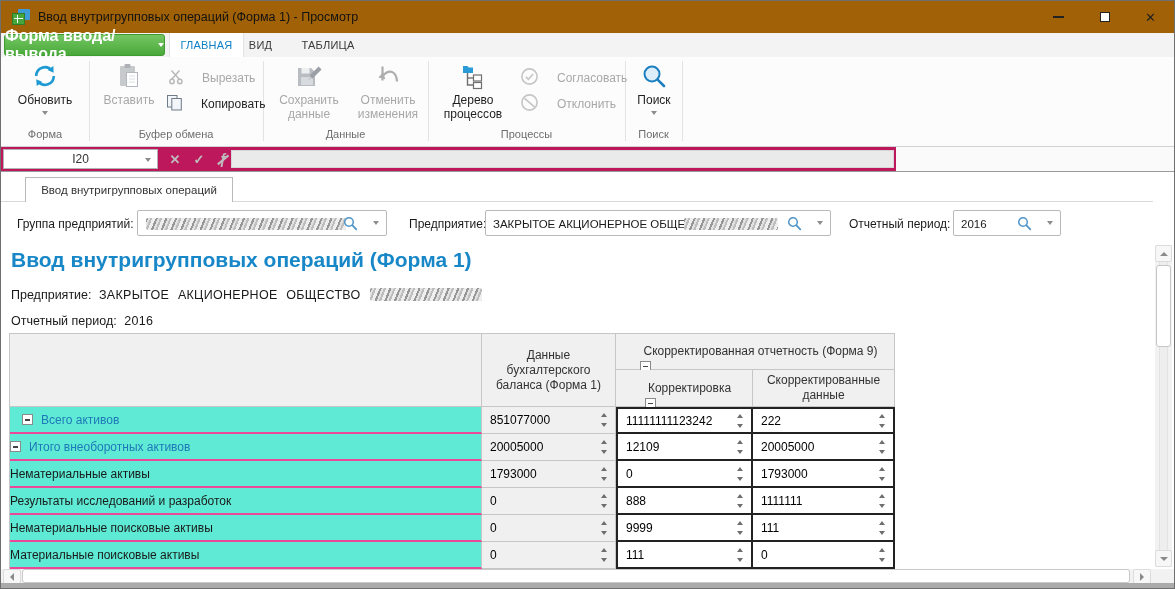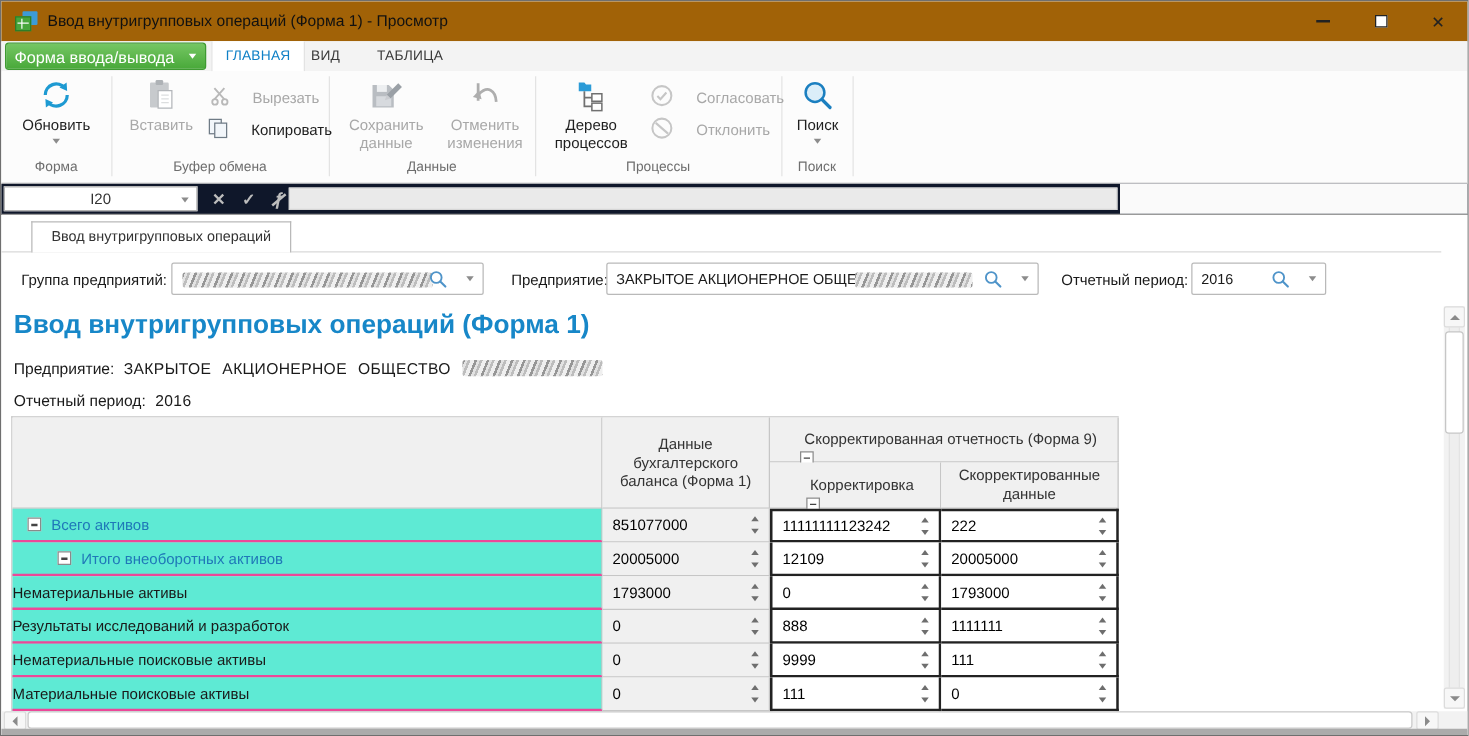--- a/index.html
+++ b/index.html
@@ -16,22 +16,22 @@
   .ai-front::after  { content: ""; position: absolute; top: 1px; bottom: 1px; left: 4px; width: 1px; background: rgba(255,255,255,.95); }
   .title-text { position: absolute; left: 37px; top: 9px; font-size: 12.5px; color: #111; white-space: nowrap; }
   .win-btn { position: absolute; top: 1px; width: 45px; height: 30px; display: flex; align-items: center; justify-content: center; }
   .wb-min { right: 93px; } .wb-max { right: 47px; } .wb-close { right: 1px; font-size: 13px; color: #222; }
   .min-glyph { width: 11px; height: 1.4px; background: #222; }
   .max-glyph { width: 10px; height: 10px; border: 1.3px solid #222; background: #fff; }
 
   
   .tabrow { position: absolute; left: 0; top: 32px; right: 0; height: 24px; background: #f3f3f3; }
   .app-button { position: absolute; left: 3px; top: 1px; width: 161px; height: 22px; border-radius: 3px;
-    background: linear-gradient(#75c663, #49a93a); border: 1px solid #3e9a31; color: #fff; font-size: 13px;
-    display: flex; align-items: center; justify-content: center; gap: 12px; cursor: default; }
+    background: linear-gradient(#75c663, #49a93a); border: 1px solid #3e9a31; color: #fff; font-size: 16px;
+    display: flex; align-items: center; justify-content: center; gap: 12px; cursor: default; font-weight: bold; }
   .rtab { position: absolute; top: 0; height: 24px; display: flex; align-items: center; justify-content: center;
     font-size: 11px; color: #3a3a3a; letter-spacing: .2px; }
   .rtab.active { background: #fff; color: #0f80c6; border-left: 1px solid #e3e3e3; border-right: 1px solid #e3e3e3; }
   .t-home { left: 168px; width: 75px; } .t-view { left: 231px; width: 57px; } .t-table { left: 288px; width: 78px; }
 
   
   .ribbon { position: absolute; left: 0; top: 56px; right: 0; height: 90px; background: #fcfcfc; border-bottom: 1px solid #d2d2d2; }
   .rsep { position: absolute; top: 4px; bottom: 5px; width: 1px; background: #e3e3e3; }
   .rgl { position: absolute; top: 71px; font-size: 11px; color: #6e6e6e; text-align: center; }
   .bigbtn { position: absolute; top: 4px; height: 82px; display: flex; flex-direction: column; align-items: center;
@@ -39,21 +39,21 @@
   .bigbtn .icn { height: 30px; display: flex; align-items: center; justify-content: center; }
   .bigbtn .blabel { margin-top: 2px; text-align: center; }
   .smallbtn { position: absolute; height: 22px; display: flex; align-items: center; gap: 18px; font-size: 12px; color: #1f1f1f; }
   .dis { color: #a8a8a8 !important; }
   .car { width: 0; height: 0; border-left: 3.5px solid transparent; border-right: 3.5px solid transparent;
     border-top: 4px solid #8c8c8c; display: inline-block; }
   .car.white { border-top-color: #fff; }
   .bigbtn .car { margin-top: 4px; }
 
   
-  .fbar { position: absolute; left: 0; top: 146px; right: 0; height: 25px; background: #0f172a; border-bottom: 1px solid #9a9a9a; }
+  .fbar { position: absolute; left: 0; top: 146px; right: 0; height: 25px; background: #be185d; border-bottom: 1px solid #9a9a9a; }
   .fbar-right { position: absolute; left: 895px; right: 0; top: 0; height: 24px; background: #fafafa; }
   .namebox { position: absolute; left: 2px; top: 2px; width: 155px; height: 20px; background: #fff; border: 1px solid #b3b3b3;
     font-size: 12px; color: #333; display: flex; align-items: center; justify-content: center; }
   .namebox .car { position: absolute; right: 6px; top: 8px; }
   .fico { position: absolute; top: 2px; width: 20px; height: 20px; display: flex; align-items: center; justify-content: center;
     color: #bdbdbd; font-size: 13px; font-weight: bold; }
   .f-cancel { left: 164px; } .f-enter { left: 188px; } .f-fx { left: 212px; font-style: italic; font-size: 14px; }
   .fx-wrap { position: relative; display: inline-block; }
   .fx-wrap::after { content: ""; position: absolute; left: -3px; right: -3px; top: 50%; height: 1.5px; background: #bdbdbd; transform: rotate(-40deg); }
   .finput { position: absolute; left: 230px; top: 3px; width: 663px; height: 18px; background: #eaeaea; border: 1px solid #d6d6d6; }
@@ -93,21 +93,21 @@
   .hc-group { height: 36px; position: relative; }
   .hc-sub { display: grid; grid-template-columns: 137px 142px; }
   .hc-corr, .hc-adj { height: 37px; position: relative; }
   .hexp { position: absolute; left: 8px; top: 50%; margin-top: -6px; }
   .exp { width: 11px; height: 11px; border: 1px solid #8a8a8a; background: #fff; position: relative; flex: 0 0 auto; display: inline-block; }
   .exp::after { content: ""; position: absolute; left: 2px; right: 2px; top: 4px; height: 1.5px; background: #444; }
 
   .drow { display: grid; grid-template-columns: 472px 134px 137px 142px; height: 27px; }
   .c-label { background: #5eead4; border-right: 1px solid #c6c6c6; border-bottom: 2px solid #ec4899; display: flex; align-items: center; }
   .lwrap { display: flex; align-items: center; gap: 8px; white-space: nowrap; }
-  .lv1 { padding-left: 12px; } .lv2 { padding-left: 36px; } .lv3 { }
+  .lv1 { padding-left: 12px; } .lv2 { } .lv3 { }
   .blue { color: #1f78b8; }
   .c-base { background: #f0f0f0; border-right: 1px solid #c6c6c6; border-bottom: 1px solid #c6c6c6;
     display: flex; align-items: center; padding-left: 8px; position: relative; color: #000; }
   .c-edit { background: #fff; border-right: 2px solid #222; border-bottom: 2px solid #222;
     display: flex; align-items: center; padding-left: 8px; position: relative; color: #000; }
   .bl { border-left: 2px solid #222; }
   .bt { border-top: 2px solid #222; }
   .spin { position: absolute; right: 4px; top: 0; bottom: 0; width: 14px; display: flex; flex-direction: column;
     align-items: center; justify-content: center; }
   .su { width: 0; height: 0; border-left: 3.5px solid transparent; border-right: 3.5px solid transparent; border-bottom: 4.5px solid #6e6e6e; display: block; }

